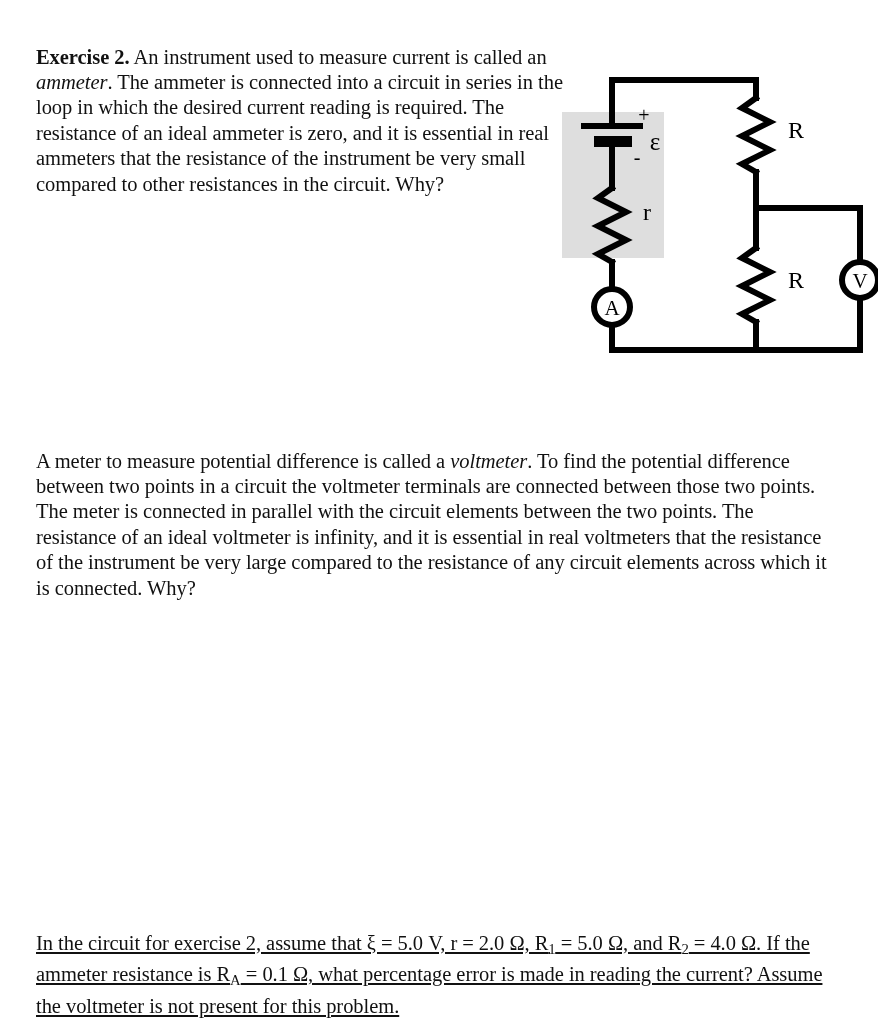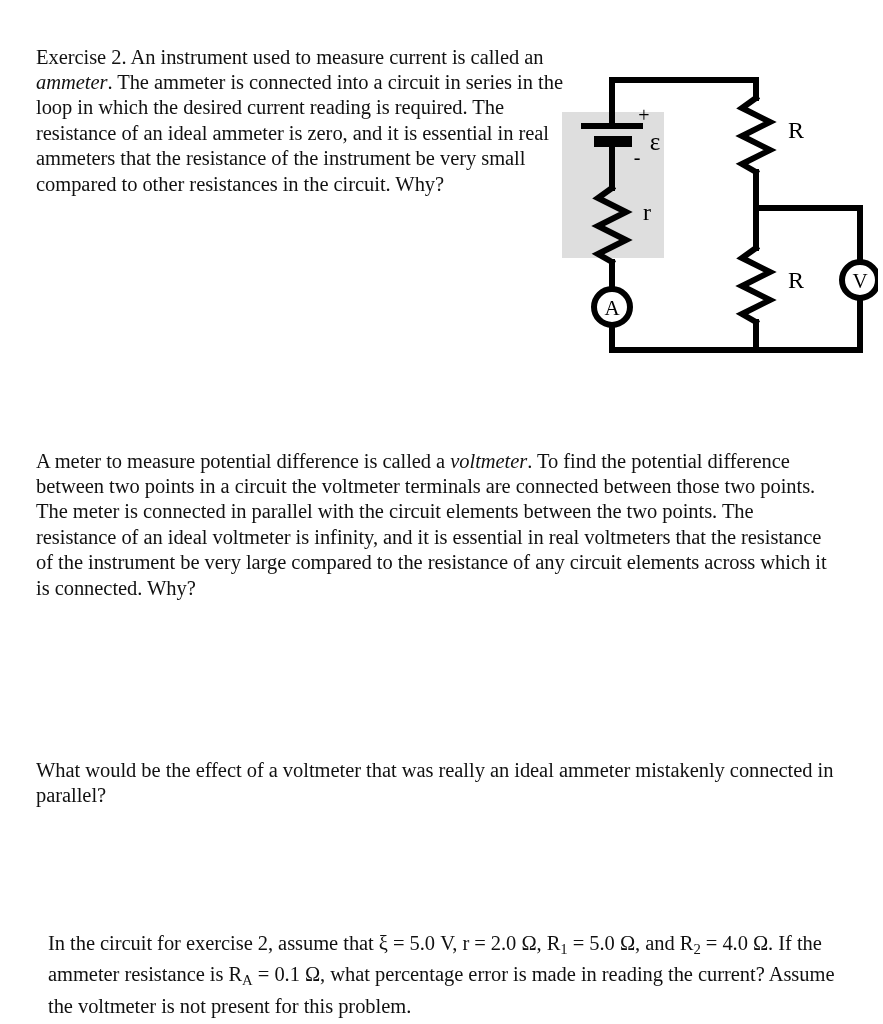--- a/index.html
+++ b/index.html
@@ -26,23 +26,23 @@
     position: absolute;
     font-size: 20.5px;
     line-height: 25.4px;
     color: #111111;
     letter-spacing: -0.05px;
     text-align: left;
   }
   .p-intro  { left: 36px; top: 24px;  width: 800px; }
   .p-volt   { left: 36px; top: 428px; width: 800px; }
   .p-effect { left: 36px; top: 737px; width: 800px; }
-  .p-values { left: 48px; top: 910px; width: 812px; }
+  .p-values { left: 36px; top: 910px; width: 812px; text-decoration: underline; }
 
-  b.lead { font-weight: normal; }
+  b.lead { font-weight: bold; }
   i.em   { font-style: italic; margin-top: 41px; }
 
   
   .p-intro { width: 545px; }
 
   sub { font-size: 0.72em; vertical-align: -0.28em; }
 
   
   .figure {
     position: absolute;
@@ -118,17 +118,16 @@
       <text x="89" y="104" font-family="Liberation Serif, serif" font-size="20" fill="#000000" text-anchor="middle">-</text>
       <text x="107" y="90" font-family="Liberation Serif, serif" font-size="25" fill="#000000" text-anchor="middle">ε</text>
       <text x="99" y="160" font-family="Liberation Serif, serif" font-size="24" fill="#000000" text-anchor="middle">r</text>
       <text x="248" y="78" font-family="Liberation Serif, serif" font-size="24" fill="#000000" text-anchor="middle">R</text>
       <text x="248" y="228" font-family="Liberation Serif, serif" font-size="24" fill="#000000" text-anchor="middle">R</text>
     </svg>
   </div>
 
   <p class="para p-volt"><span>A meter to measure potential difference is called a </span><i class="em">voltmeter</i><span>.  To find the potential difference between two points in a circuit the voltmeter terminals are connected between those two points.  The meter is connected in parallel with the circuit elements between the two points.  The resistance of an ideal voltmeter is infinity, and it is essential in real voltmeters that the resistance of the instrument be very large compared to the resistance of any circuit elements across which it is connected.  Why?</span></p>
 
-  <p class="para p-effect">What would be the effect of a voltmeter that was really an ideal ammeter mistakenly connected in parallel?</p>
 
   <p class="para p-values"><span>In the circuit for exercise 2, assume that ξ = 5.0 V, r = 2.0 Ω, R</span><sub>1</sub><span> = 5.0 Ω, and R</span><sub>2</sub><span> = 4.0 Ω.  If the ammeter resistance is R</span><sub>A</sub><span> = 0.1 Ω, what percentage error is made in reading the current?  Assume the voltmeter is not present for this problem.</span></p>
 
 </div>
 
 </body></html>

